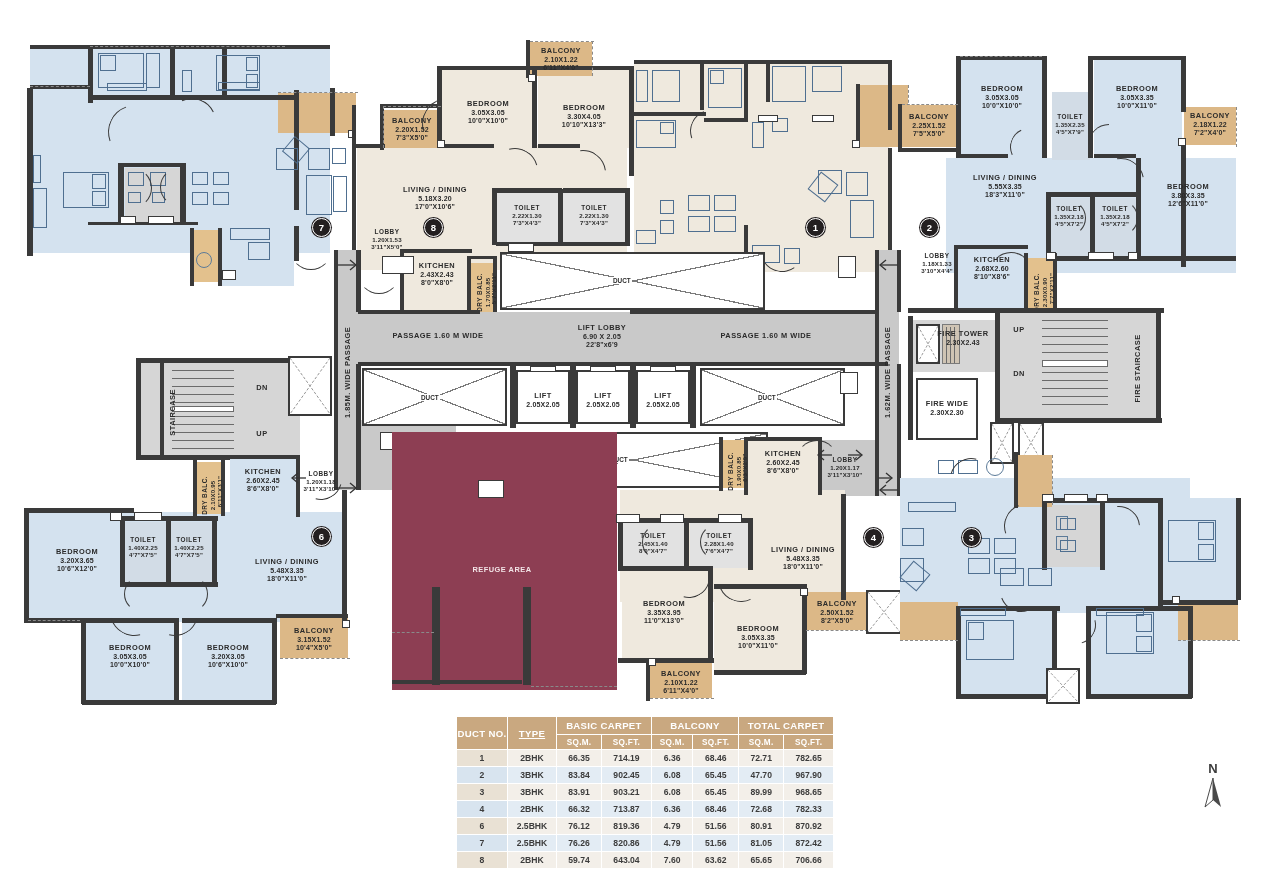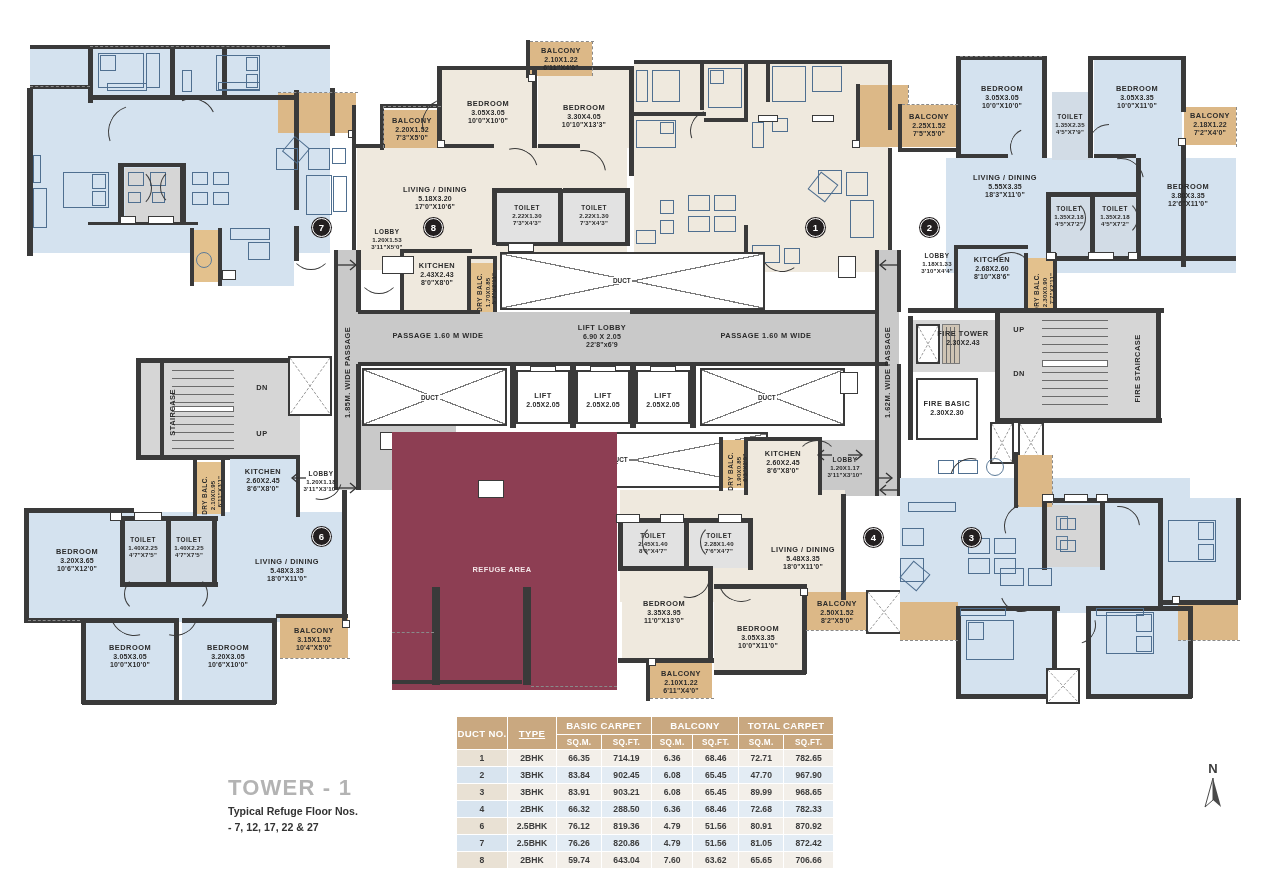--- a/index.html
+++ b/index.html
@@ -586,21 +586,21 @@
     <i style="left:0;top:70px;width:66px;height:1.4px;"></i>
     <i style="left:0;top:78px;width:66px;height:1.4px;"></i>
     <i style="left:0;top:86px;width:66px;height:1.4px;"></i>
     <i style="left:0;top:42px;width:66px;height:7px;background:#ffffff;border:1px solid #6b6b6b;box-sizing:border-box;"></i>
   </div>
   <div class="lbl" style="left:920px;top:330px;width:86px;">
     <div class="n">FIRE TOWER</div>
     <div class="d">2.30X2.43</div>
   </div>
   <div class="lbl" style="left:916px;top:400px;width:62px;">
-    <div class="n">FIRE BASIC</div>
+    <div class="n">FIRE WIDE</div>
     <div class="d">2.30X2.30</div>
   </div>
   <div class="lbl vert" style="left:1088px;top:364px;width:100px;transform:rotate(-90deg);font-size:6.6px;">
     <div class="n">FIRE STAIRCASE</div>
   </div>
   <div class="lbl" style="left:1008px;top:326px;width:22px;font-size:7.2px;">
     <div class="n">UP</div>
   </div>
   <div class="lbl" style="left:1008px;top:370px;width:22px;font-size:7.2px;">
     <div class="n">DN</div>
@@ -956,21 +956,21 @@
           <td>903.21</td>
           <td>6.08</td>
           <td>65.45</td>
           <td>89.99</td>
           <td>968.65</td>
         </tr>
         <tr>
           <td class="first">4</td>
           <td>2BHK</td>
           <td>66.32</td>
-          <td>288.50</td>
+          <td>713.87</td>
           <td>6.36</td>
           <td>68.46</td>
           <td>72.68</td>
           <td>782.33</td>
         </tr>
         <tr>
           <td class="first">6</td>
           <td>2.5BHK</td>
           <td>76.12</td>
           <td>819.36</td>
@@ -996,25 +996,20 @@
           <td>643.04</td>
           <td>7.60</td>
           <td>63.62</td>
           <td>65.65</td>
           <td>706.66</td>
         </tr>
       </tbody>
     </table>
   </div>
 
-  <div id="title">
-    <div class="t1">TOWER - 1</div>
-    <div class="t2">Typical Refuge Floor Nos.</div>
-    <div class="t3">- 7, 12, 17, 22 &amp; 27</div>
-  </div>
 
   <div id="compass">
     <div class="nl">N</div>
     <svg width="34" height="34" viewBox="0 0 34 34" style="display:block;margin:1px auto 0;">
       <polygon points="17,2 25,31 17,24" fill="#4a4a4a"></polygon>
       <polygon points="17,2 9,31 17,24" fill="#ffffff" stroke="#4a4a4a" stroke-width="1"></polygon>
     </svg>
   </div>
 
 </div>

